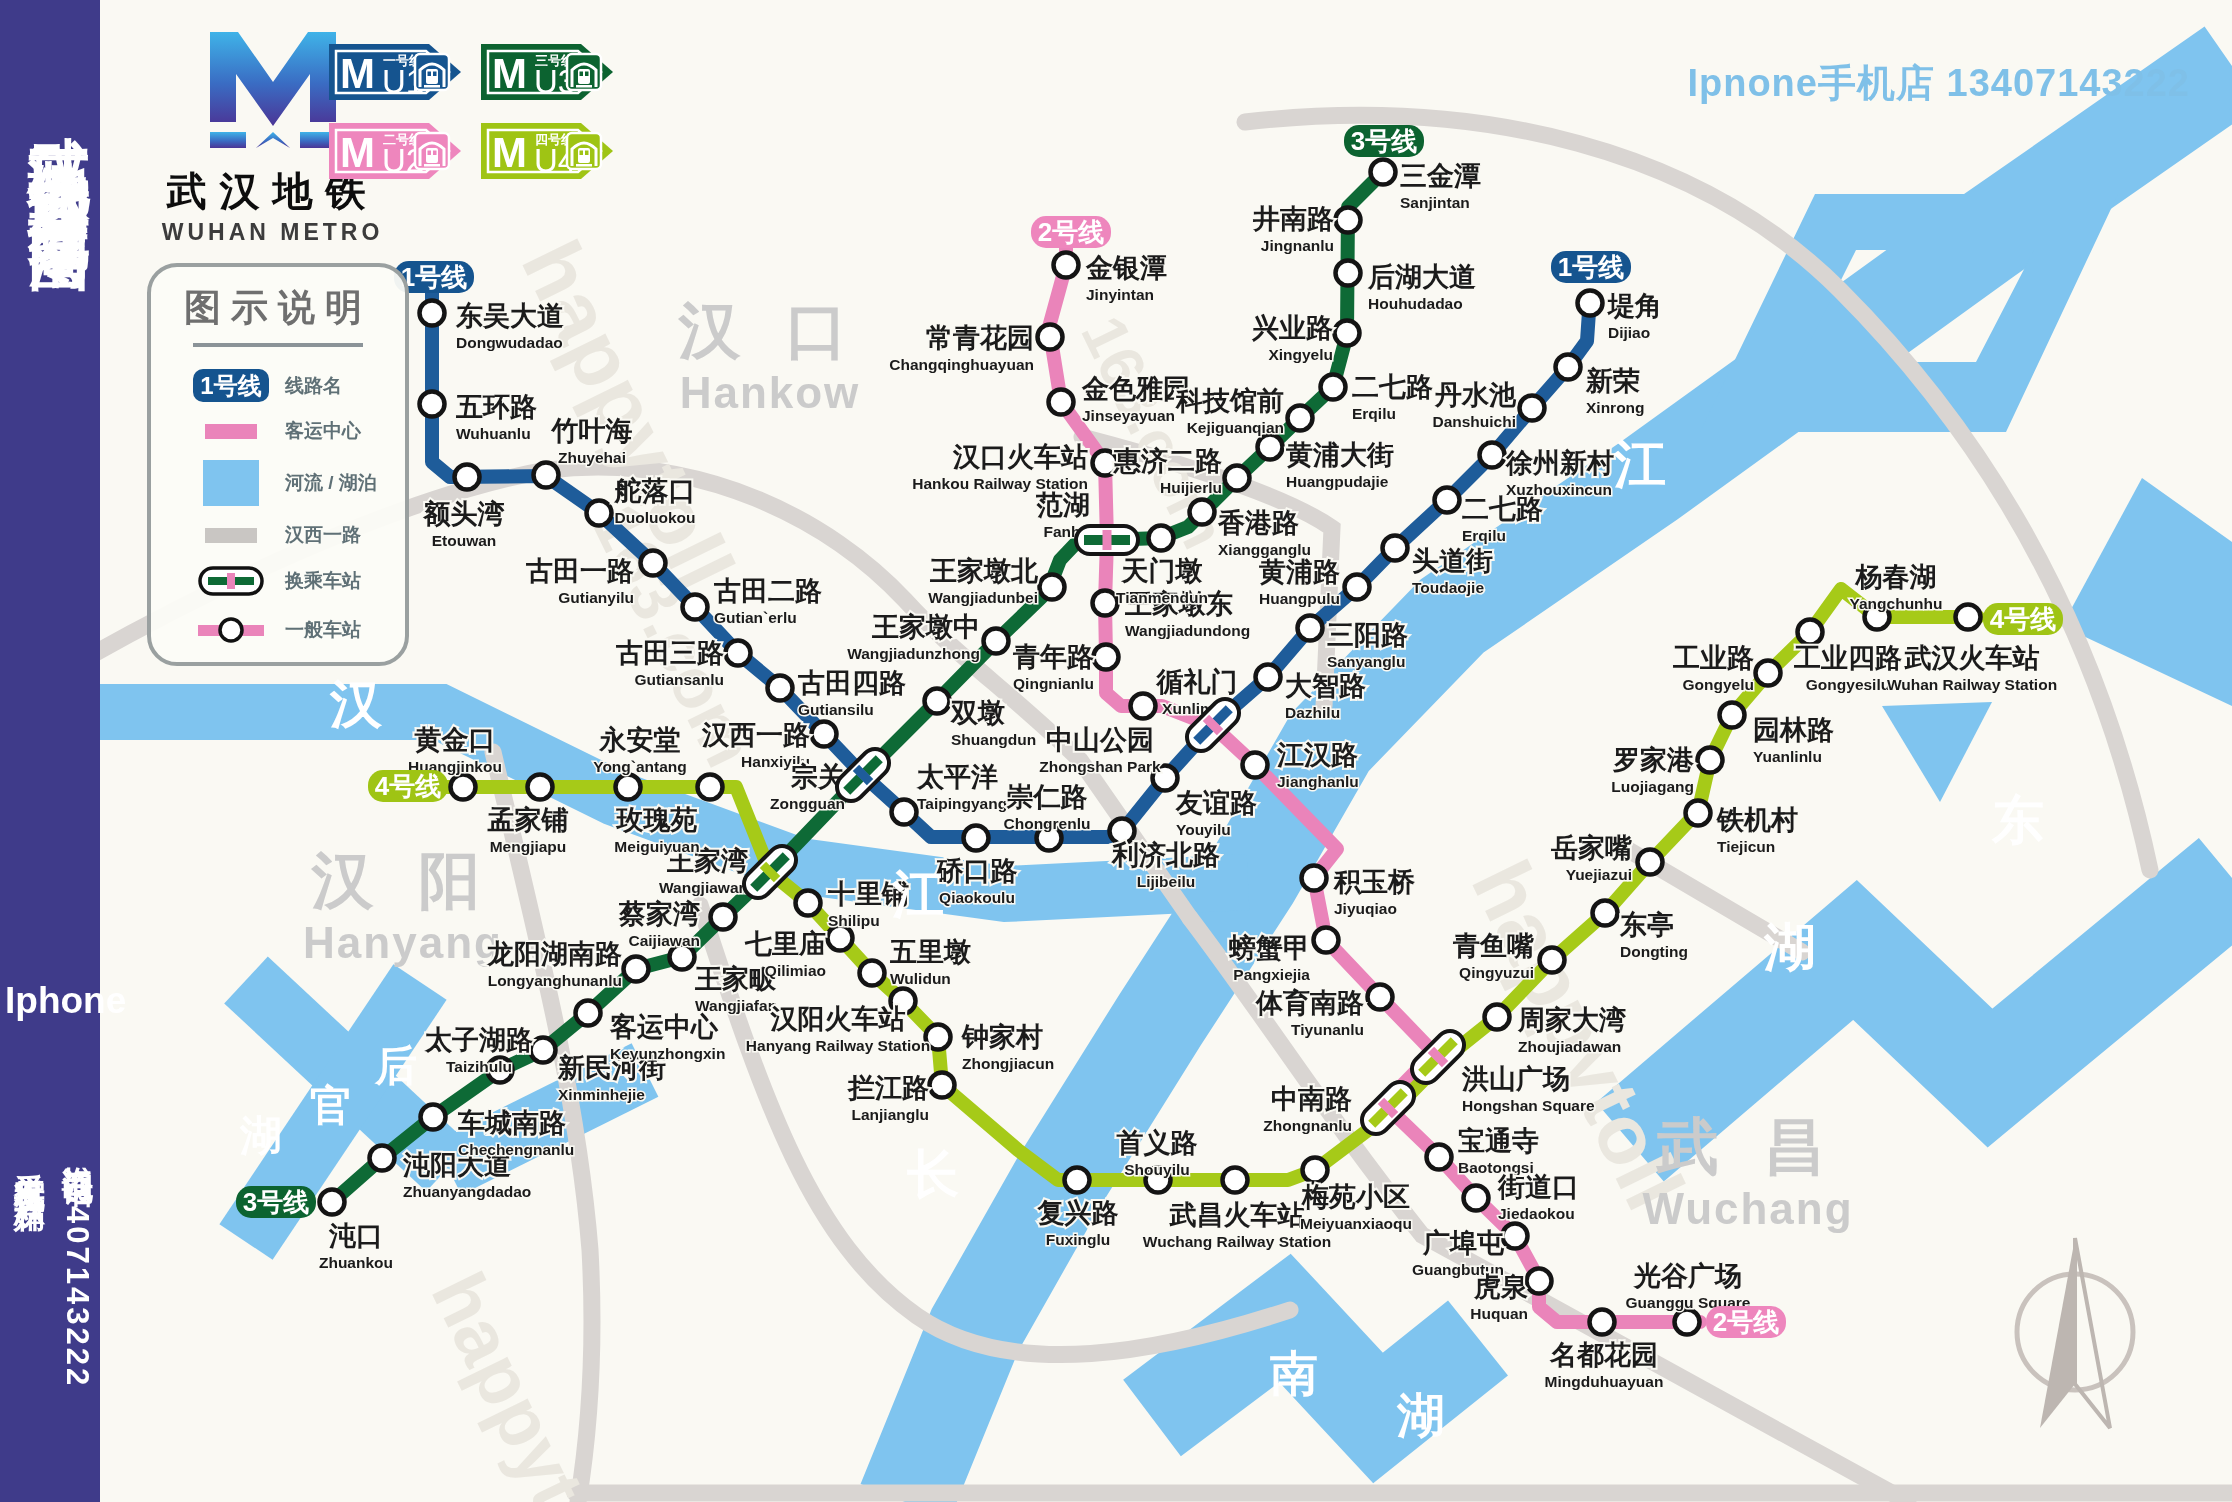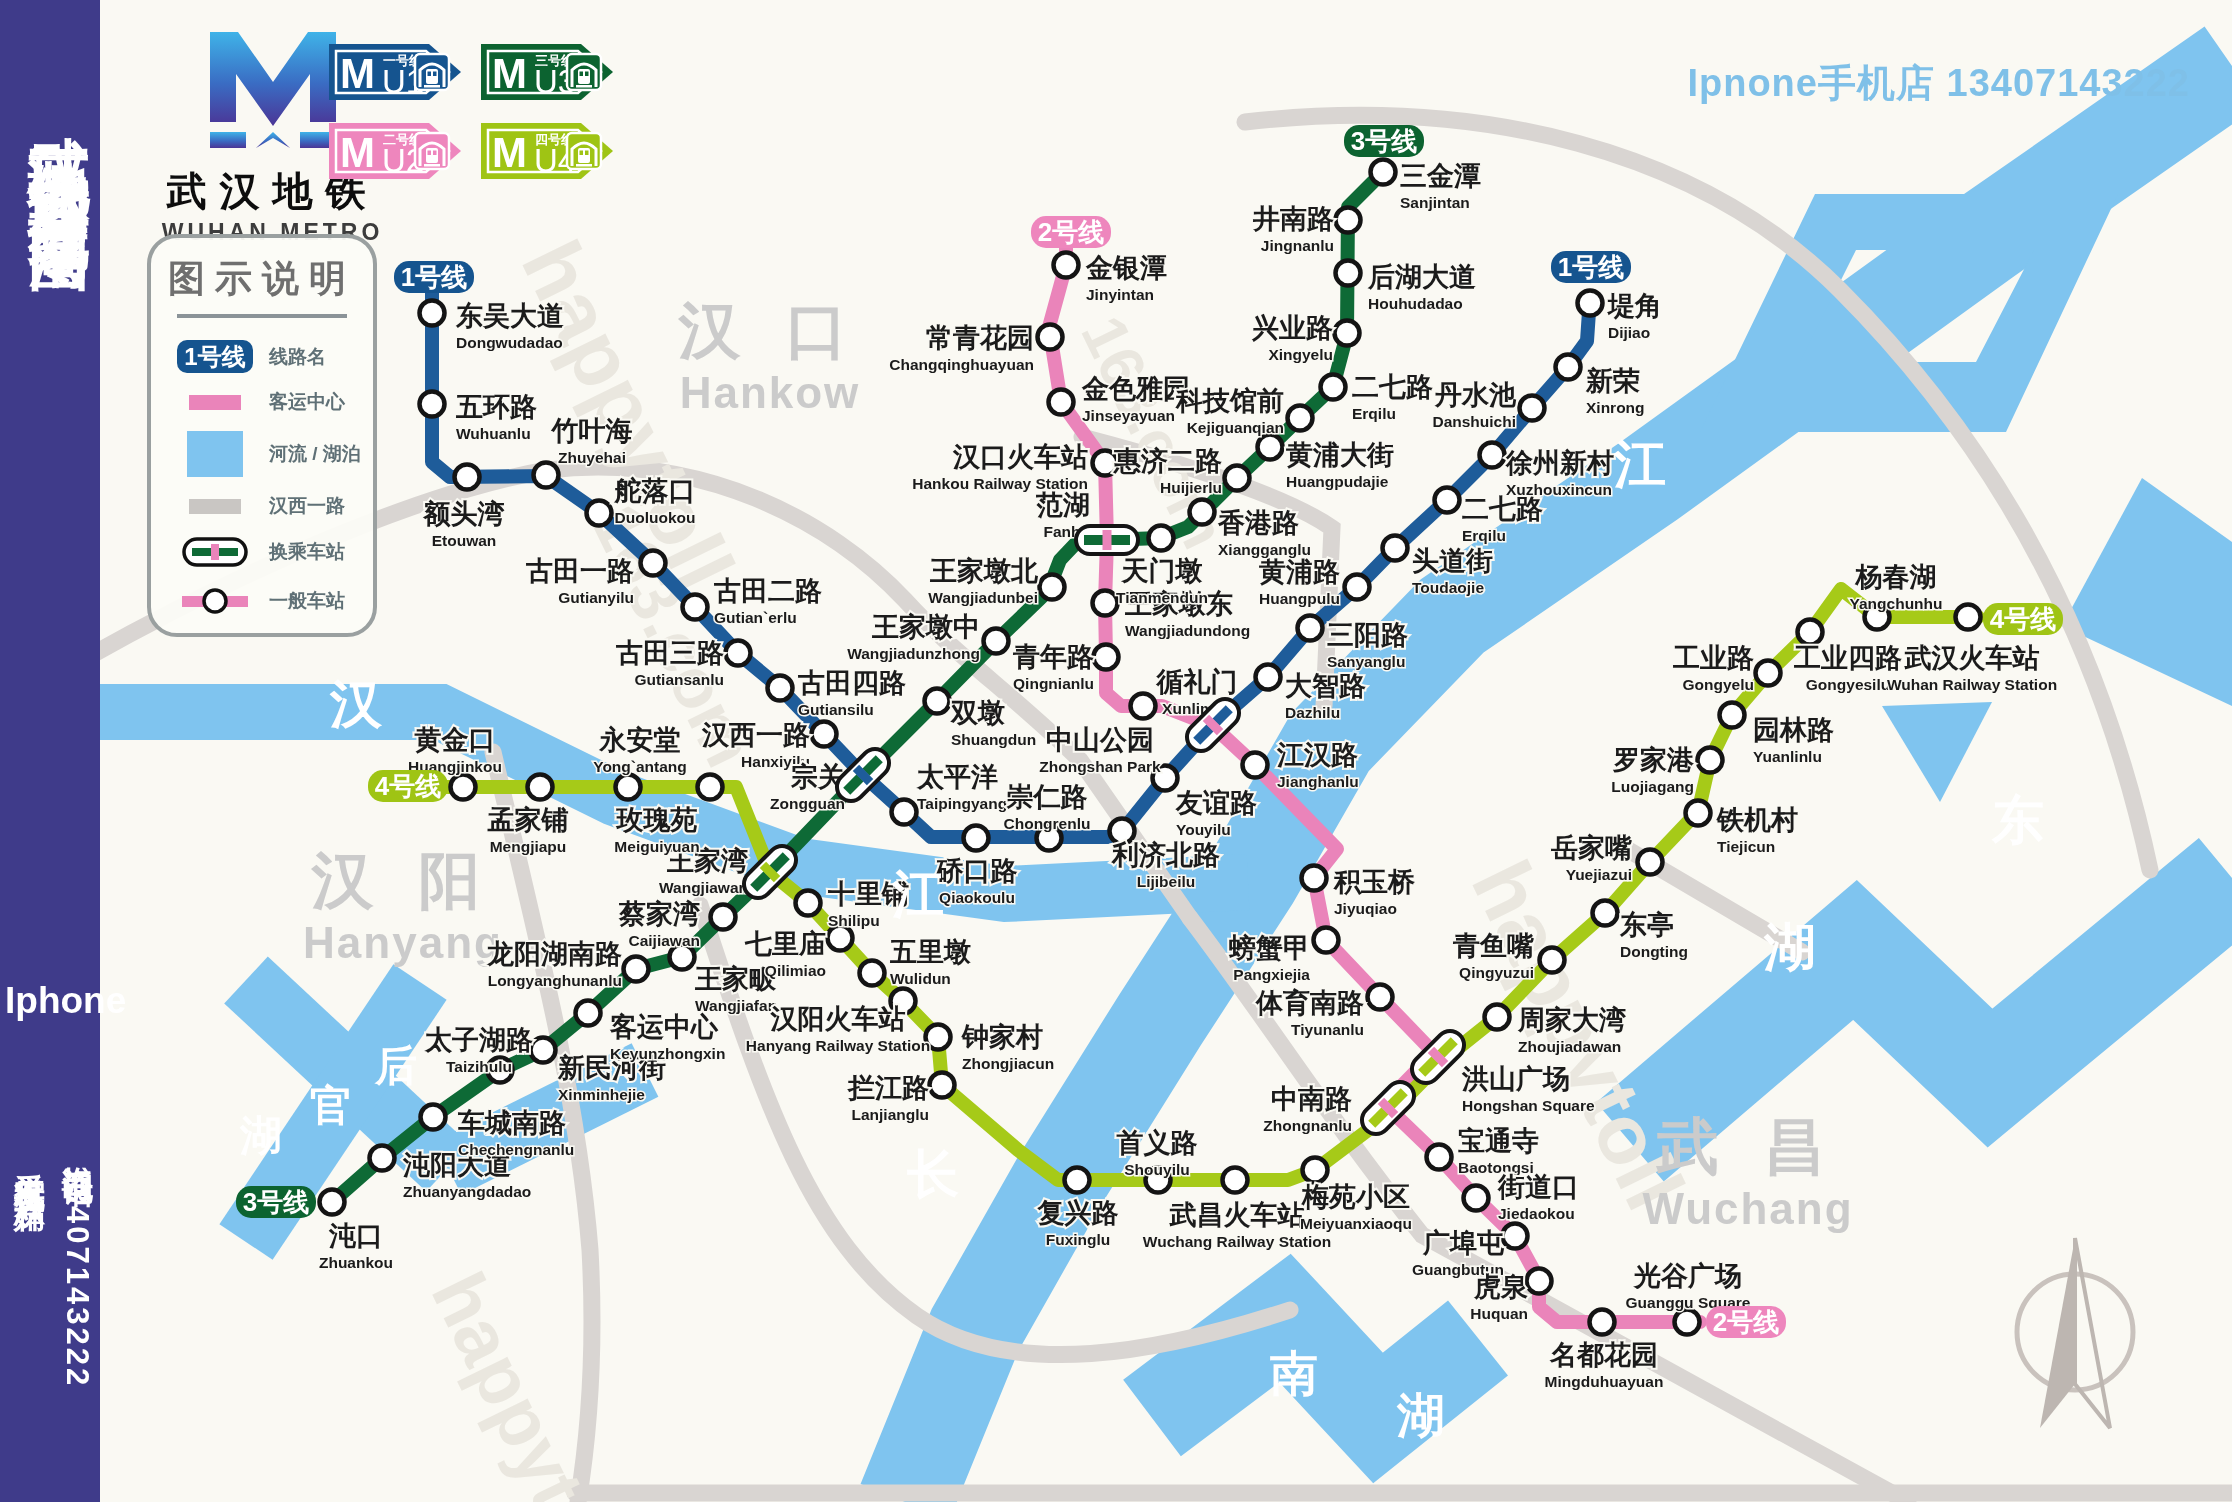--- a/index.html
+++ b/index.html
@@ -15,21 +15,21 @@
   .sb-col-l{left:8px;top:1148px;font-size:31px;letter-spacing:3px;}
   
   .logo{position:absolute;left:160px;top:26px;width:225px;text-align:center;z-index:20;}
   .logo-zh{font-size:40px;font-weight:bold;color:#0d0d0d;letter-spacing:13px;margin-top:6px;}
   .logo-en{font-size:23px;font-weight:bold;color:#3c3c3c;letter-spacing:4px;}
   
   .hbadges{position:absolute;left:327px;top:42px;display:grid;grid-template-columns:repeat(2,152px);grid-auto-rows:79px;z-index:20;}
   
   .store{position:absolute;right:42px;top:58px;font-size:38px;font-weight:bold;color:#7fc0e8;z-index:20;letter-spacing:1px;}
   
-  .legend{position:absolute;left:147px;top:234px;width:222px;height:395px;border:4px solid #9aa0a0;border-radius:30px;background:rgba(252,252,247,.95);z-index:20;padding:0 0;}
+  .legend{position:absolute;left:147px;top:263px;width:222px;height:395px;border:4px solid #9aa0a0;border-radius:30px;background:rgba(252,252,247,.95);z-index:20;padding:0 16px;}
   .lg-title{margin:16px auto 0;text-align:center;font-size:37px;font-weight:bold;color:#6f6f6f;letter-spacing:10px;}
   .lg-hr{width:170px;height:4px;background:#8b9398;margin:10px auto 14px;}
   .lg-row{display:flex;align-items:center;gap:16px;padding:8px 0 8px 26px;}
   .lg-label{font-size:19px;font-weight:bold;color:#5f7076;white-space:nowrap;}
   .lg-badge{width:76px;height:33px;border-radius:10px;background:#15548f;color:#fff;font-size:24px;font-weight:bold;display:flex;align-items:center;justify-content:center;flex:0 0 auto;}
   .lg-bar{width:52px;height:15px;background:#ea84ba;flex:0 0 auto;margin:0 12px;}
   .lg-water{width:56px;height:46px;background:#7fc4ef;flex:0 0 auto;margin:0 10px;}
   .lg-ring{width:52px;height:15px;background:#c9c6c3;flex:0 0 auto;margin:0 12px;}
 </style>
 </head>

